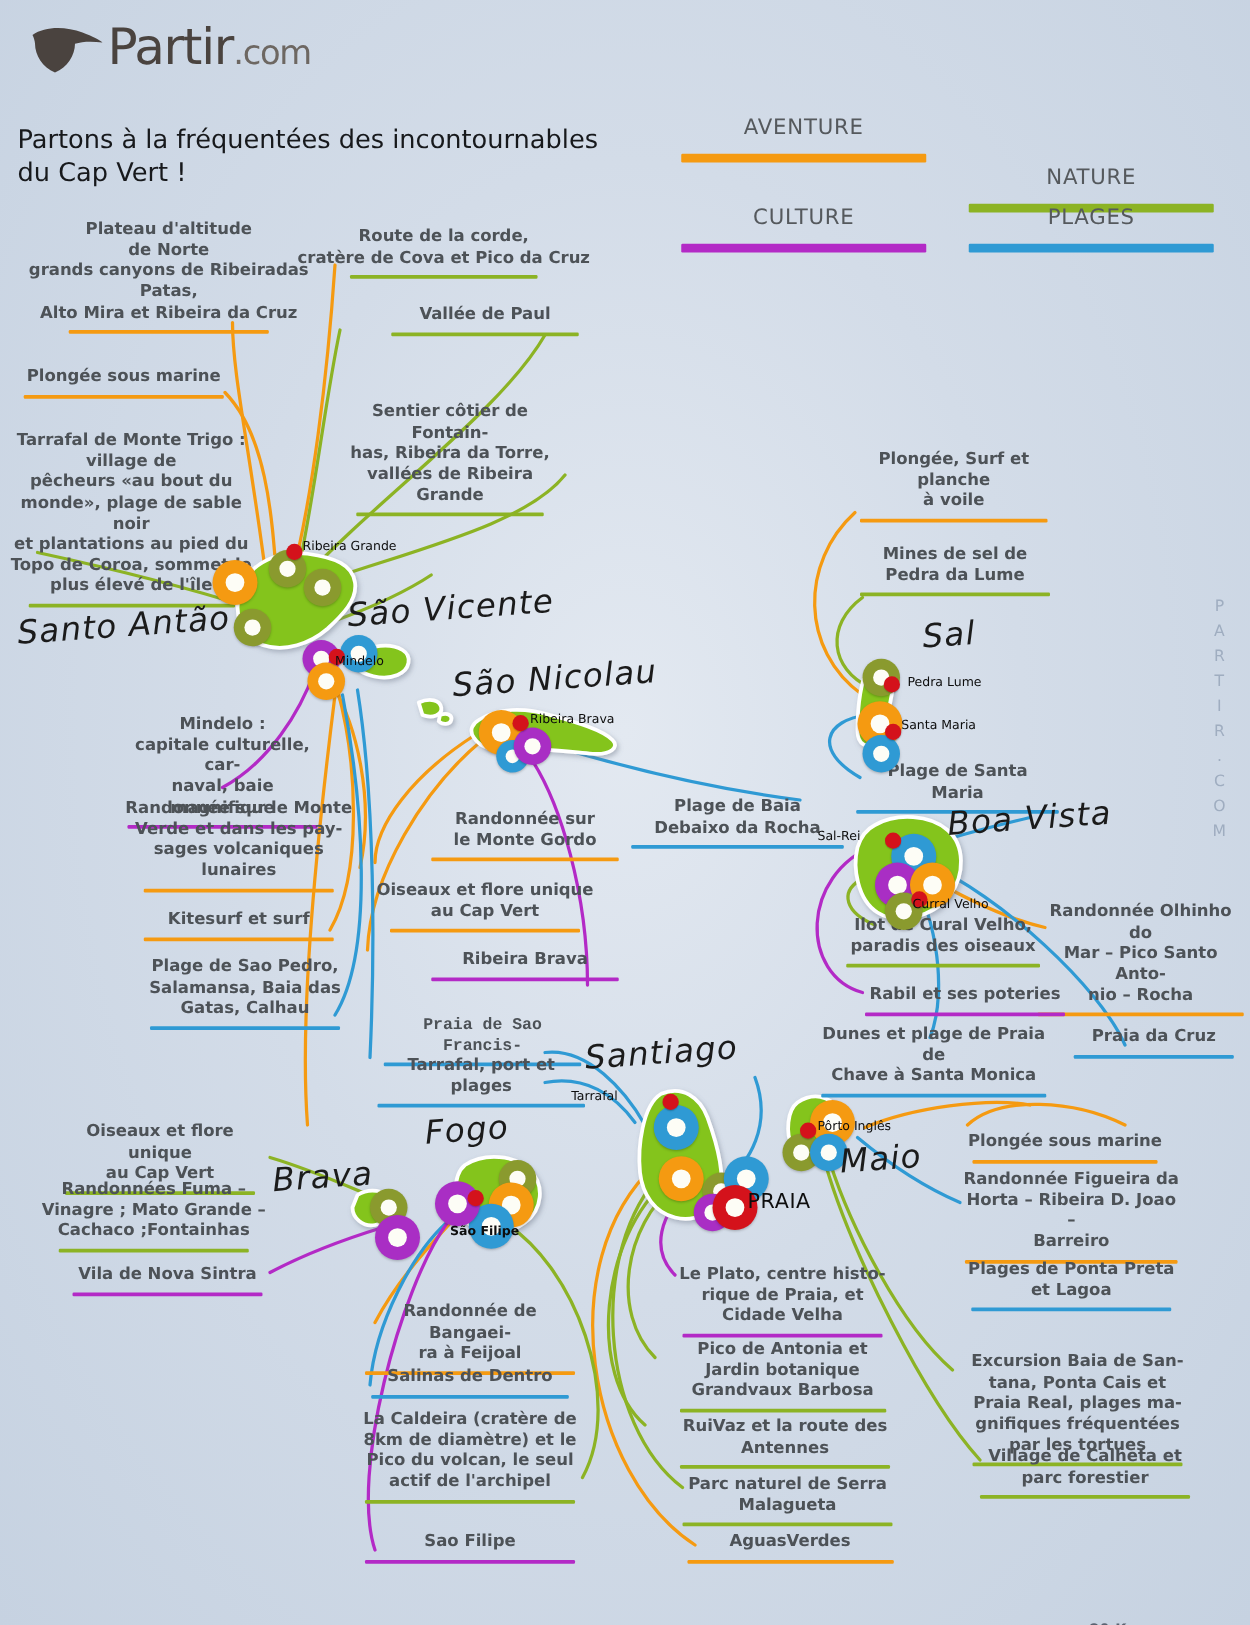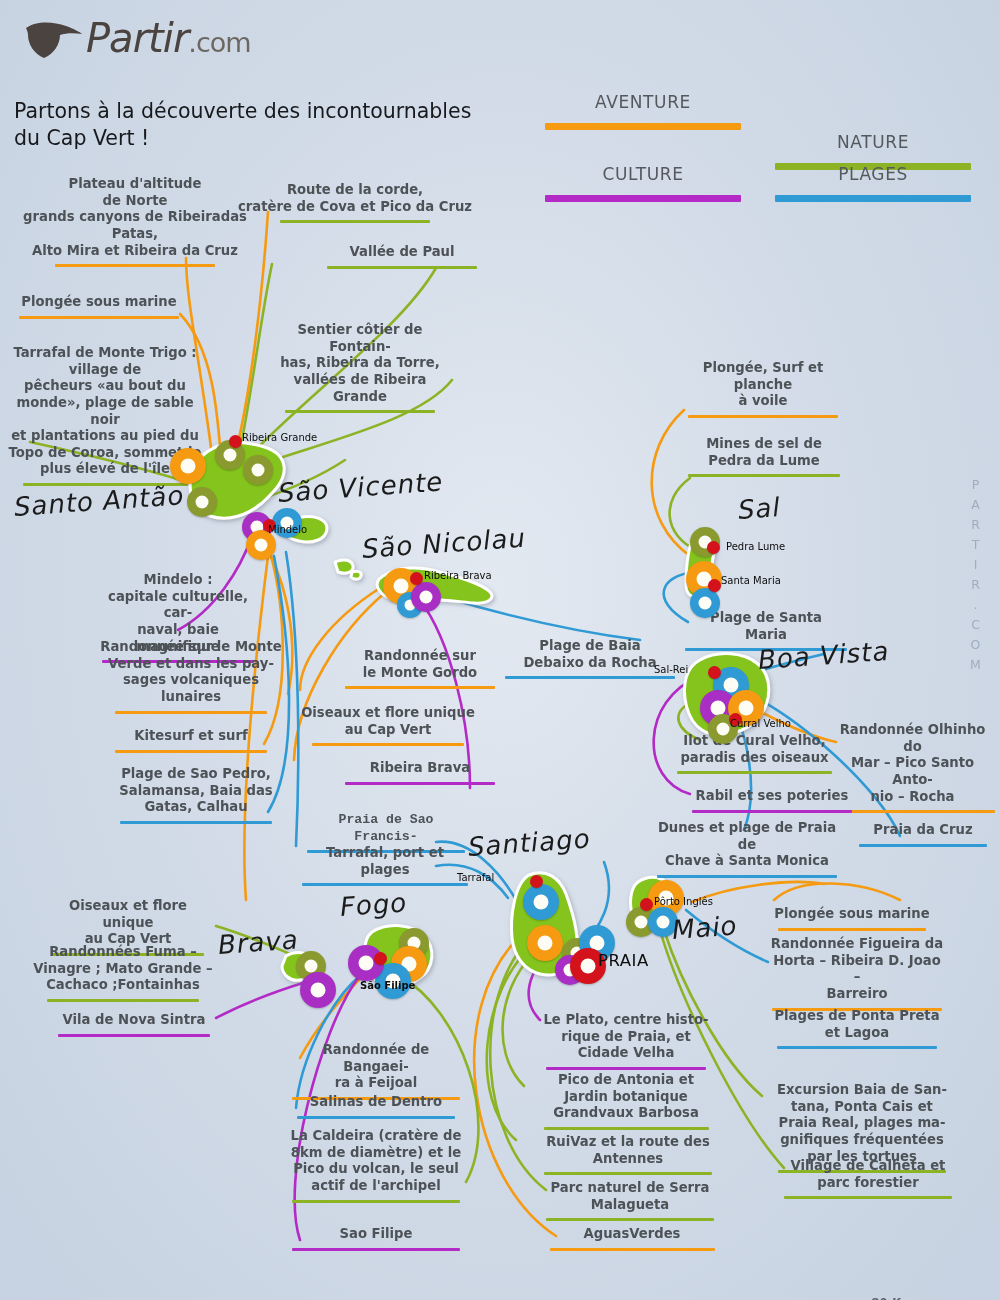--- a/index.html
+++ b/index.html
@@ -11,21 +11,21 @@
   }
   #stage{position:absolute;left:0;top:0;width:1000px;height:1300px;
     background:radial-gradient(ellipse at 50% 45%, #e3e9f1 0%, #d3dce8 45%, #c6d2e1 100%);}
   .lyr{position:absolute;left:0;top:0;width:1000px;height:1300px;}
   svg.lyr{pointer-events:none;}
 
   
   #logo{position:absolute;left:22px;top:14px;display:flex;align-items:center;}
   #logo .mark{width:62px;height:48px;}
   #logo .wm{font-size:40px;color:#4a433f;letter-spacing:-1px;line-height:1;margin-left:2px;}
-  #logo .wm b{font-weight:400;font-style:italic;}
+  #logo .wm b{font-weight:400;}
   #logo .dot{font-size:27px;color:#6d6762;}
 
   
   #headline{position:absolute;left:14px;top:98px;width:500px;
     font-size:20.5px;color:#17191c;line-height:1.32;font-weight:400;}
 
   
   .lg{position:absolute;text-align:center;}
   .lg .lbl{font-size:17px;color:#55595d;letter-spacing:.6px;}
   .lg .bar{height:7px;margin-top:11px;border-radius:1px;}
@@ -174,21 +174,21 @@
     <svg class="mark" viewBox="0 0 62 48">
       <path d="M4,14 C14,7 30,7 44,12 C52,15 58,18 60,20 C52,19 44,19 38,21
                C38,30 32,40 22,44 C12,40 6,30 6,21 C6,19 5,16 4,14 Z
                M16,20 C20,17 26,17 29,20 C26,24 20,24 16,20 Z" fill="#4a433f"></path>
     </svg>
     <div class="wm">
       <b>Partir</b><span class="dot">.com</span>
     </div>
   </div>
 
-  <div id="headline" style="white-space:pre-line;">Partons à la découverte des incontournables
+  <div id="headline" style="white-space:pre-line;">Partons à la fréquentées des incontournables
 du Cap Vert !</div>
 
   <div class="lg" id="lg-aventure">
     <div class="lbl">AVENTURE</div>
     <div class="bar" style="background:#f59a11"></div>
   </div>
   <div class="lg" id="lg-nature">
     <div class="lbl">NATURE</div>
     <div class="bar" style="background:#8cb324"></div>
   </div>
@@ -221,21 +221,21 @@
 et plantations au pied du
 Topo de Coroa, sommet le
 plus élevé de l'île</div>
     <div class="rule" style="background:#8cb324;width:165px;"></div>
   </div>
   <div class="card" style="left:235px;top:182px;width:240px;">
     <div class="txt">Route de la corde,
 cratère de Cova et Pico da Cruz</div>
     <div class="rule" style="background:#8cb324;width:150px;"></div>
   </div>
-  <div class="card" style="left:266px;top:244px;width:180px;padding-left:46px;">
+  <div class="card" style="left:252px;top:244px;width:180px;padding-left:46px;">
     <div class="txt">Vallée de Paul</div>
     <div class="rule" style="background:#8cb324;width:150px;"></div>
   </div>
   <div class="card" style="left:265px;top:322px;width:190px;">
     <div class="txt">Sentier côtier de Fontain-
 has, Ribeira da Torre,
 vallées de Ribeira Grande</div>
     <div class="rule" style="background:#8cb324;width:150px;"></div>
   </div>
 

